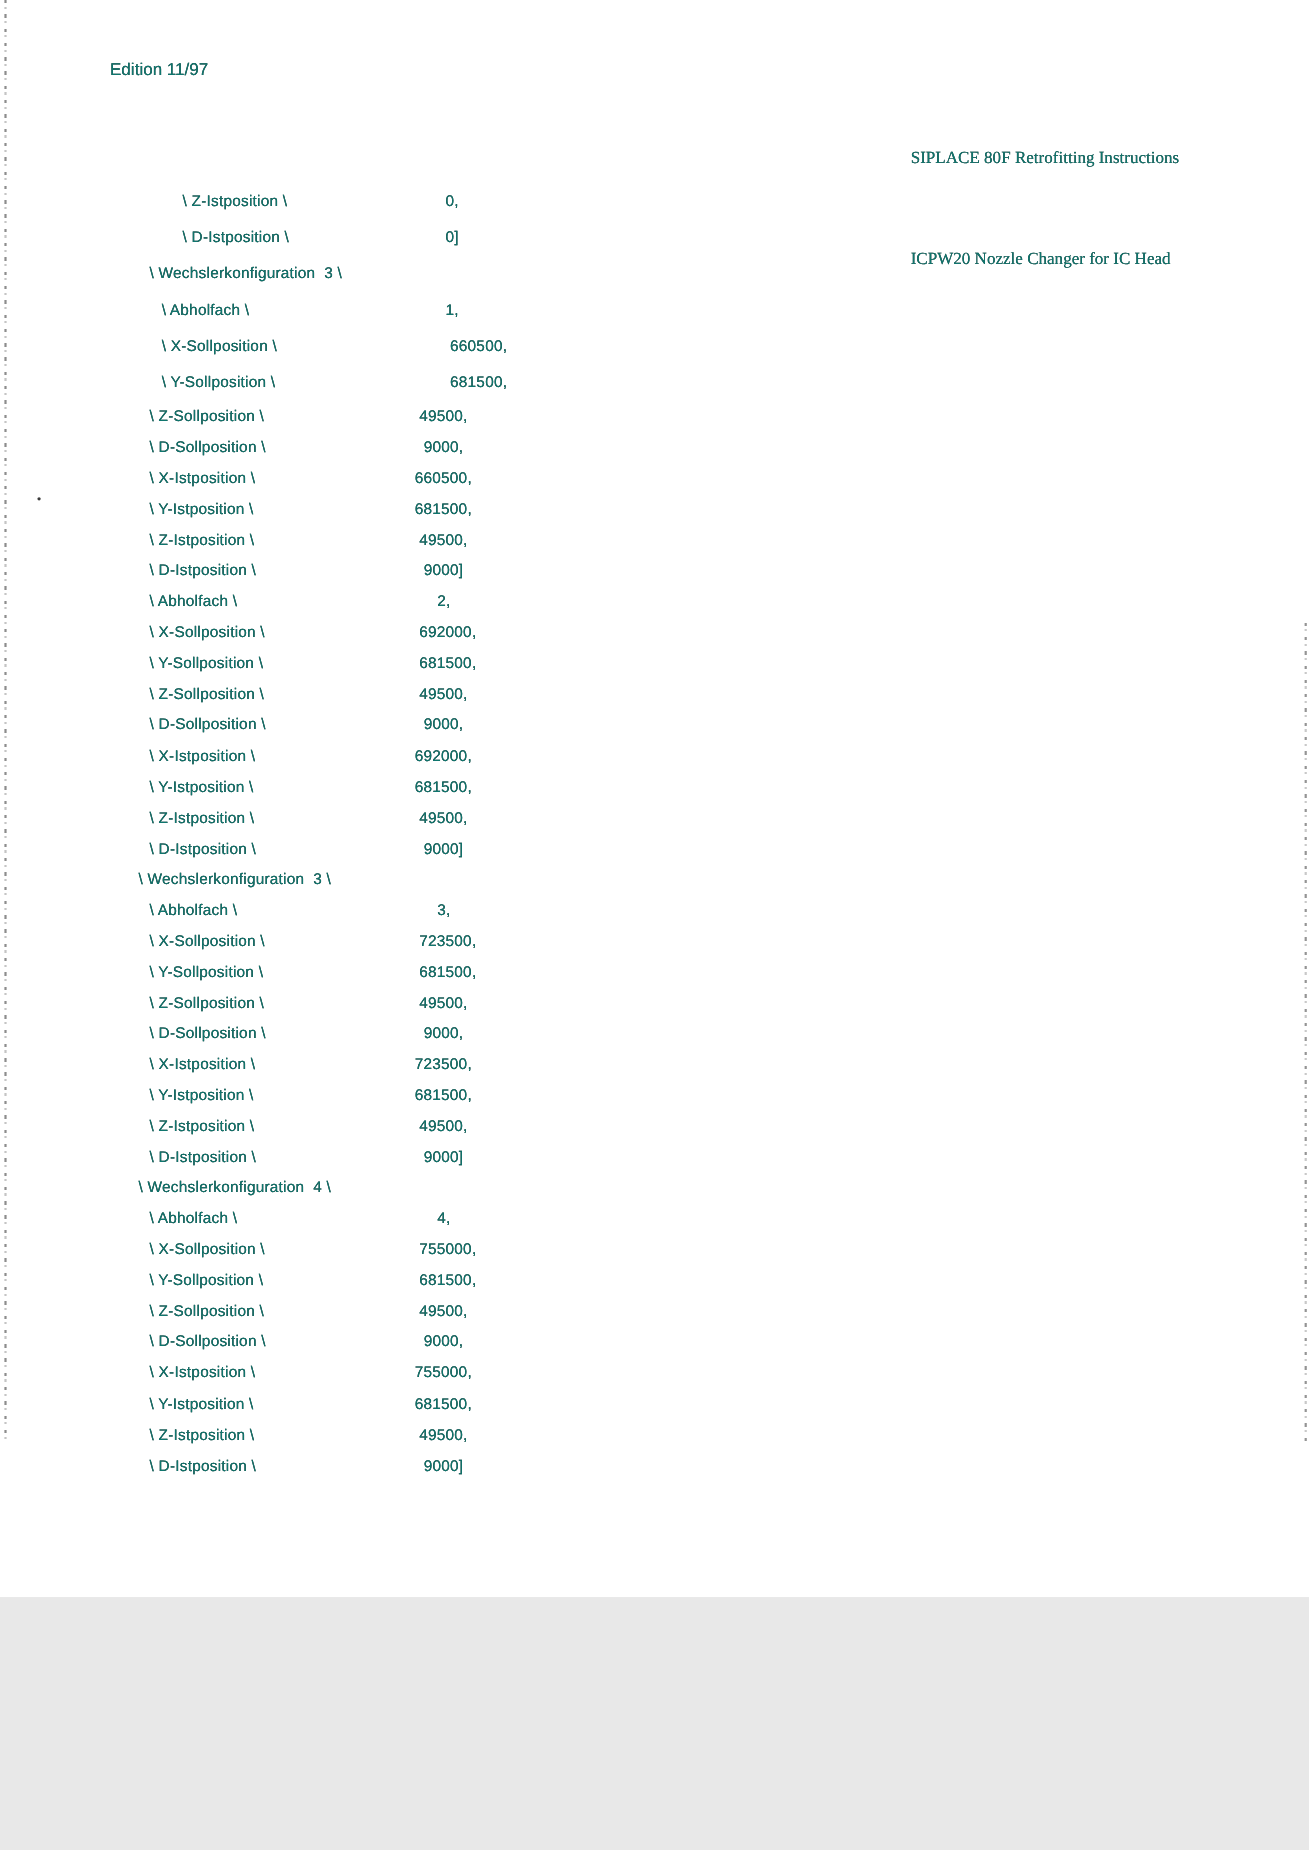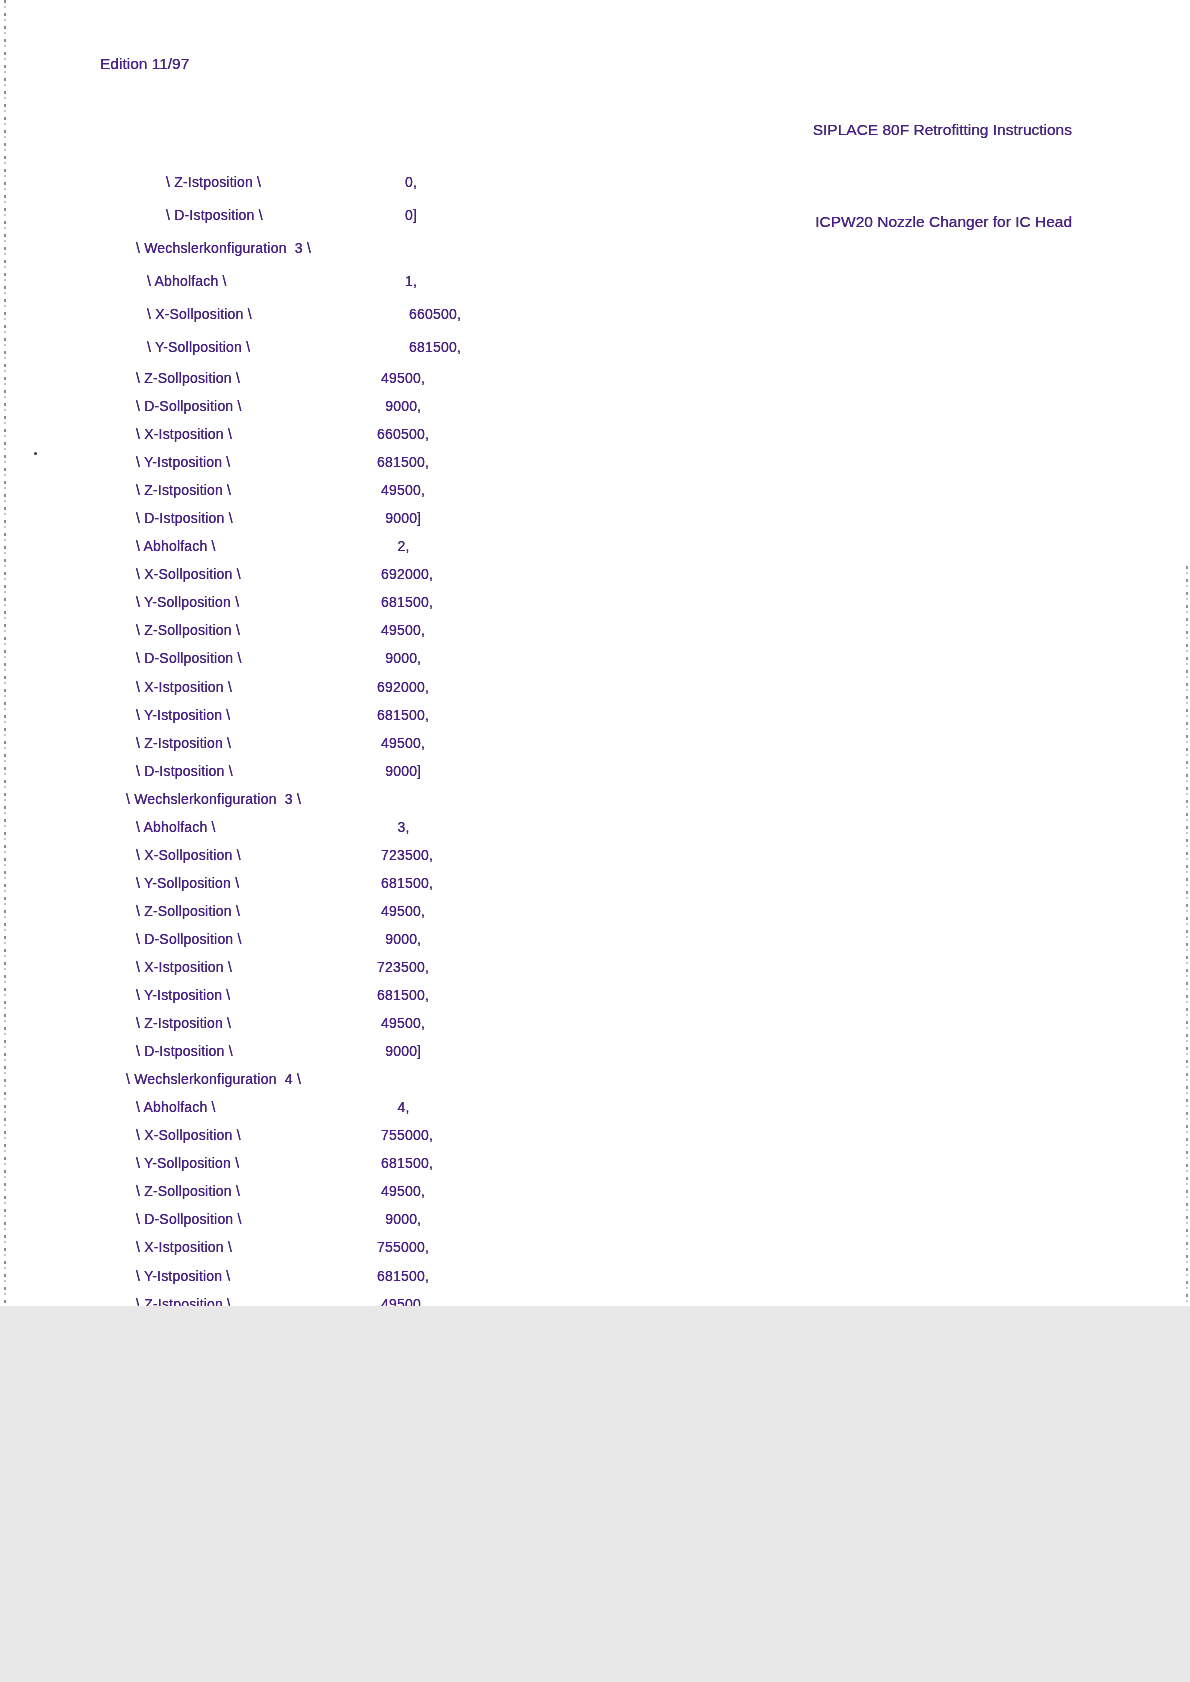--- a/index.html
+++ b/index.html
@@ -1,36 +1,37 @@
 <!DOCTYPE html>
 <html><head>
 <meta charset="utf-8">
 <style>
   html,body{margin:0;padding:0;background:#e8e8e8;}
   .page{
     position:relative;
-    width:1190px;height:1306px;
+    width:1190px;height:1452px;
     background:#ffffff;
     font-family:"Liberation Sans", sans-serif;
-    color:#4c1d95;
+    color:#0f766e;
     overflow:hidden;
     box-sizing:border-box;
   }
   
   .edition{
     position:absolute;left:100px;top:55px;
     font-size:15.5px;line-height:18px;
     text-shadow:0 0 0.5px rgba(0,0,0,.85);
     white-space:pre;
   }
   .htitle{
-    position:absolute;right:118px;top:54px;
-    text-align:right;font-size:15.5px;line-height:30.5px;
+    position:absolute;right:118px;top:68px;
+    text-align:left;font-size:15.5px;line-height:30.5px;
     text-shadow:0 0 0.5px rgba(0,0,0,.85);
     white-space:pre;
+    font-family:Liberation Serif, serif;
   }
   
   .listing{position:absolute;left:0;top:166px;width:1190px;}
   .row{position:relative;height:28.05px;line-height:28.05px;font-size:14px;letter-spacing:.2px;}
   .row.top{height:33px;line-height:33px;}
   .row .label,.row .value{
     position:absolute;white-space:pre;
     text-shadow:0 0 .6px rgba(0,0,0,.9);
   }
   .row.i0 .label{left:126px;}

